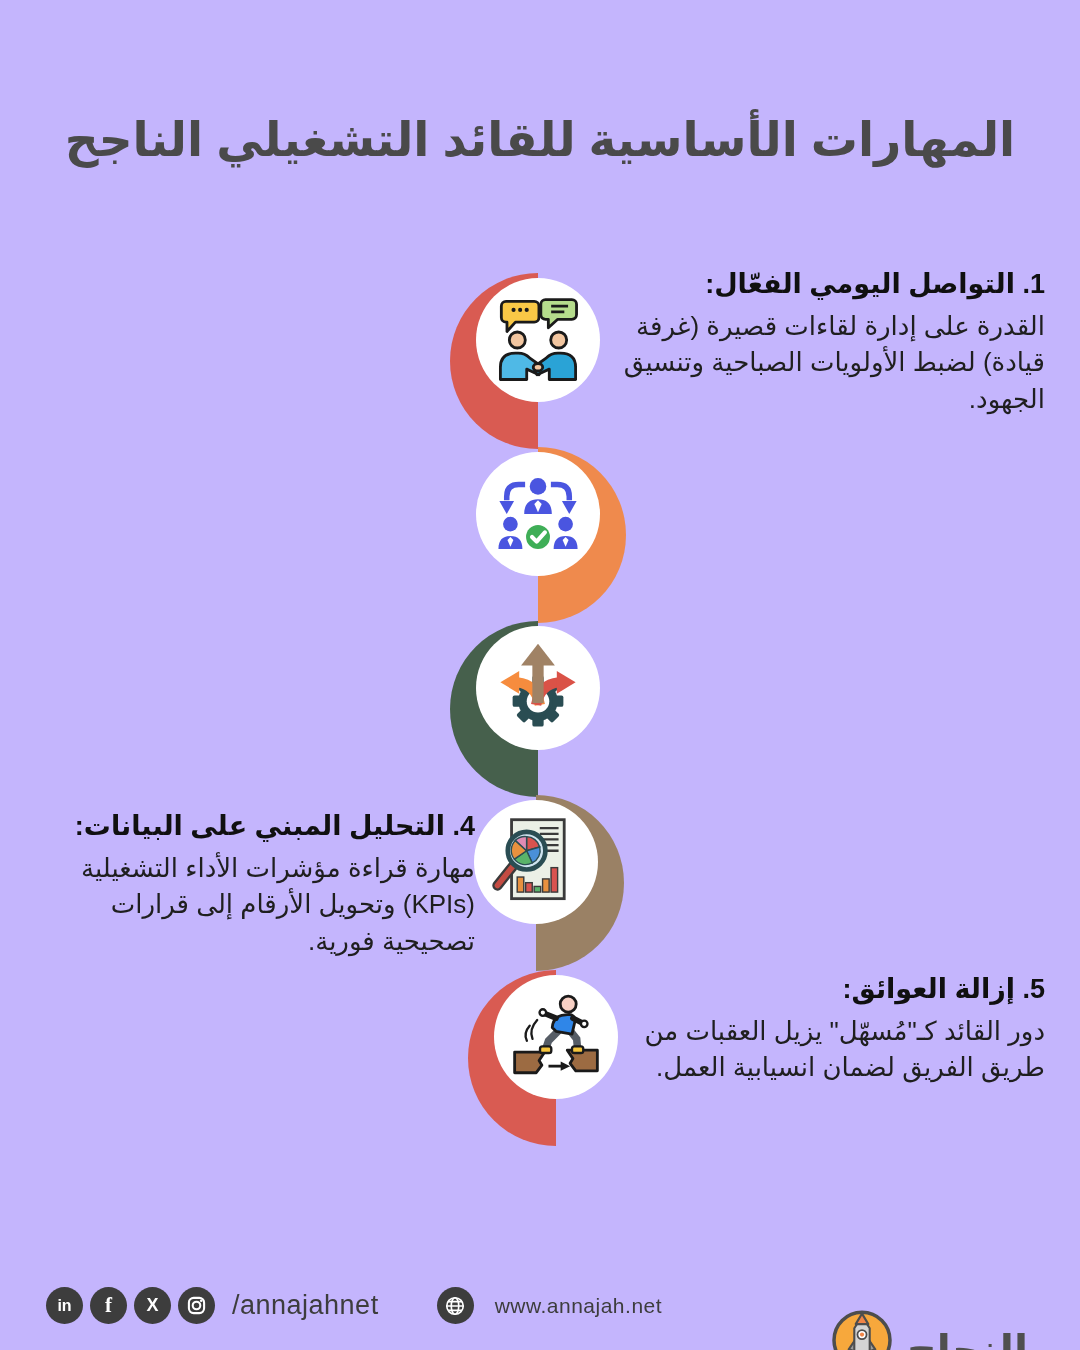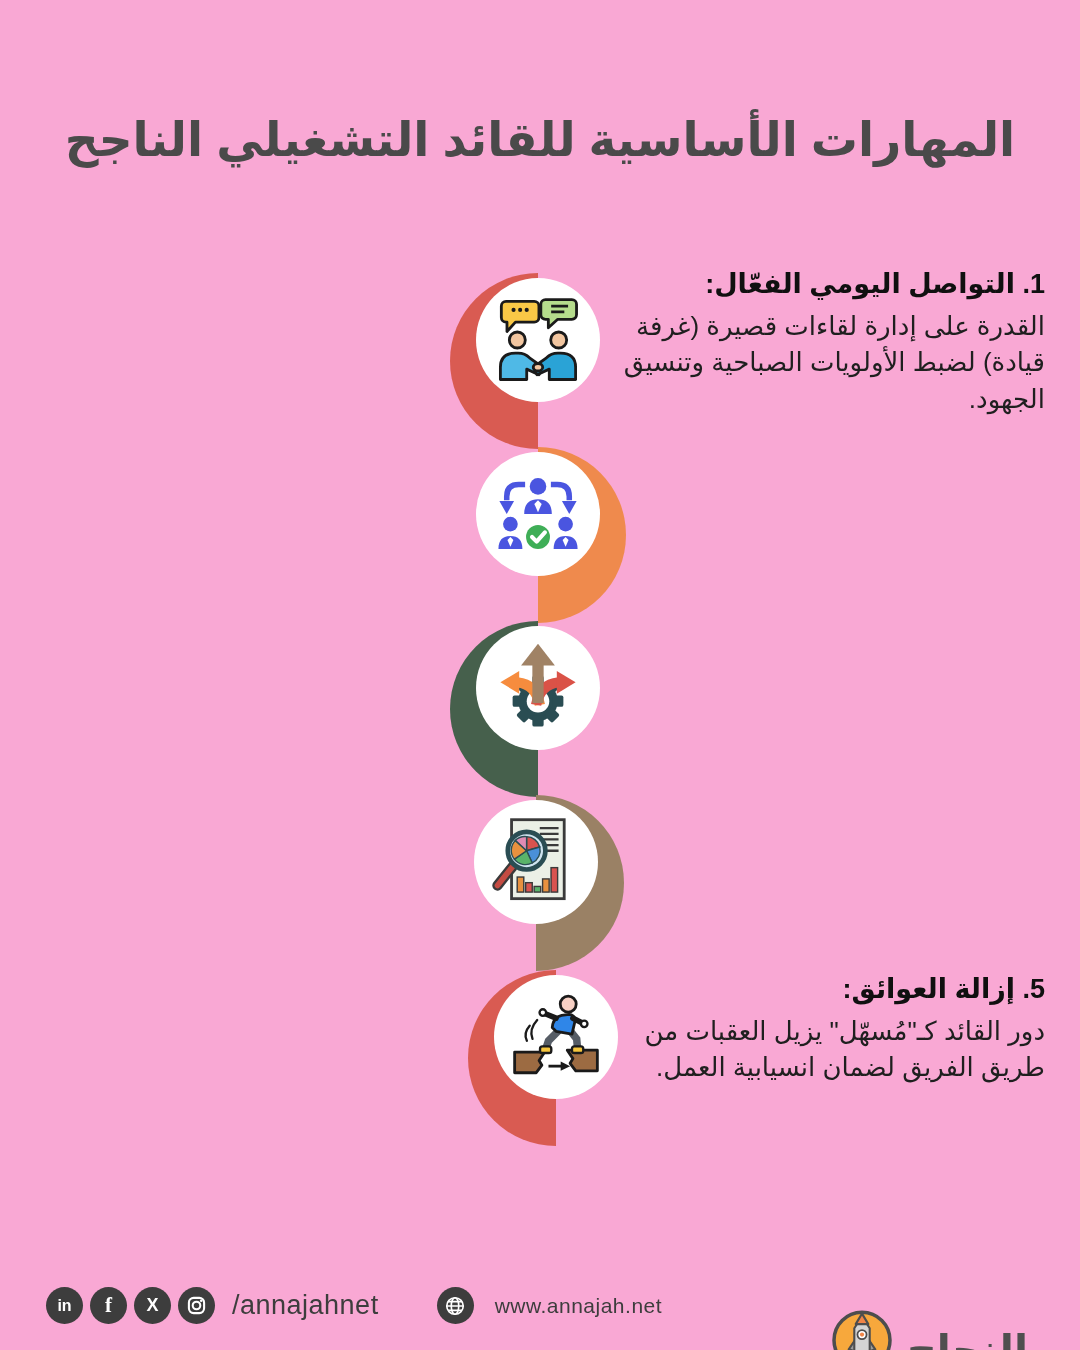--- a/index.html
+++ b/index.html
@@ -1,17 +1,17 @@
 <!DOCTYPE html>
 <html lang="ar"><head>
 <meta charset="utf-8">
 <style>
   html,body{margin:0;padding:0;}
   body{font-family:"Liberation Sans","DejaVu Sans",sans-serif;}
-  .canvas{position:relative;width:1080px;height:1350px;background:#f9a8d4;overflow:hidden;}
+  .canvas{position:relative;width:1080px;height:1350px;background:#c4b5fd;overflow:hidden;}
   .title{position:absolute;top:112px;left:30px;right:30px;text-align:center;
          font-size:47px;font-weight:800;color:#4a4a4a;direction:rtl;letter-spacing:-1px;}
   .arc{position:absolute;width:176px;height:176px;border-radius:50%;}
   .arc.left{clip-path:inset(0 88px 0 0);}
   .arc.right{clip-path:inset(0 0 0 88px);}
   .node{position:absolute;width:124px;height:124px;border-radius:50%;background:#ffffff;
         display:flex;align-items:center;justify-content:center;}
   .tblock{position:absolute;direction:rtl;text-align:right;color:#1f1f1f;}
   .tblock h3{margin:0 0 6px 0;font-size:27px;font-weight:800;color:#101010;line-height:1.25;}
   .tblock p{margin:0;font-size:26px;line-height:1.4;}
@@ -149,20 +149,24 @@
       <circle cx="36" cy="24" r="3.5" fill="#fff" stroke="#1a1a1a" stroke-width="2.5"></circle>
       <circle cx="80" cy="36" r="3.5" fill="#fff" stroke="#1a1a1a" stroke-width="2.5"></circle>
       <circle cx="63" cy="15" r="8.5" fill="#f7d0c4" stroke="#1a1a1a" stroke-width="3"></circle>
     </svg>
   </div>
 
   <div class="tblock" style="left:620px;top:268px;width:425px;">
     <h3>1. التواصل اليومي الفعّال:</h3>
     <p>القدرة على إدارة لقاءات قصيرة (غرفة قيادة) لضبط الأولويات الصباحية وتنسيق الجهود.</p>
   </div>
+  <div class="tblock" style="left:60px;top:810px;width:415px;">
+    <h3>4. التحليل المبني على البيانات:</h3>
+    <p>مهارة قراءة مؤشرات الأداء التشغيلية (KPIs) وتحويل الأرقام إلى قرارات تصحيحية فورية.</p>
+  </div>
   <div class="tblock" style="left:620px;top:973px;width:425px;">
     <h3>5. إزالة العوائق:</h3>
     <p>دور القائد كـ"مُسهّل" يزيل العقبات من طريق الفريق لضمان انسيابية العمل.</p>
   </div>
 
   <div class="footer-row">
     <div class="sicon">
         <span style="font-size:16px;">in</span>
       </div>
     <div class="sicon">

